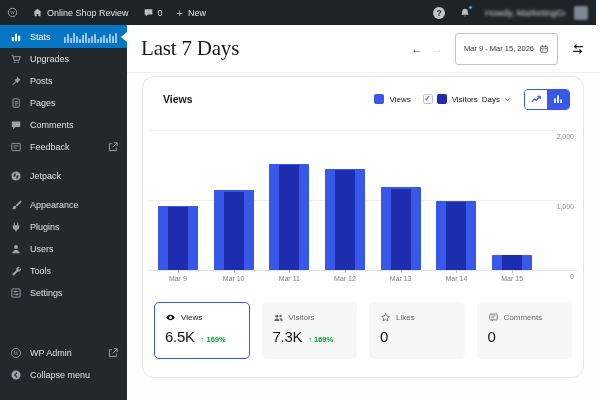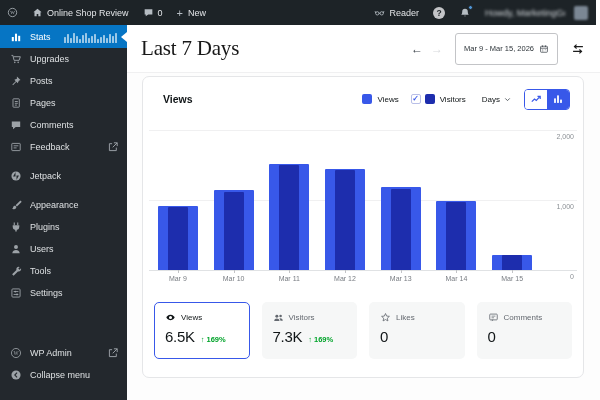--- a/index.html
+++ b/index.html
@@ -50,31 +50,31 @@
   .nav-arrow{font-size:12px;color:#3c434a;padding:0 4px;cursor:pointer;line-height:1;}
   .nav-arrow.disabled{color:#d7d9dc;}
   .date-chip{display:flex;align-items:center;gap:5px;border:1px solid #c3c4c7;border-radius:3px;
              background:#fff;height:32px;padding:0 8px;font-size:7.5px;color:#2c3338;margin-left:8px;cursor:pointer;
              font-family:"Liberation Sans",sans-serif;}
   .date-chip .icon{width:10px;height:10px;color:#3c434a;}
   .filter-btn{width:14px;height:14px;margin:0 4px 0 13px;color:#1e1e1e;cursor:pointer;}
 
   
   .page-body{padding:3px 16px 0 15px;}
-  .card{background:#fff;border:1px solid #e5e6e8;border-radius:7px;height:302px;position:relative;}
+  .card{background:#fff;border:1px solid #e5e6e8;border-radius:12px;height:302px;position:relative;}
   .card-header{height:44px;display:flex;align-items:center;justify-content:space-between;
                padding:0 13px 0 20px;}
   .chart-title{font-size:10.5px;font-weight:700;color:#101517;margin:0;}
   .chart-controls{display:flex;align-items:center;}
   .legend{display:flex;align-items:center;font-size:8px;color:#101517;}
   .legend-item{display:flex;align-items:center;margin-left:12px;cursor:pointer;}
   .swatch{width:10px;height:10px;border-radius:2px;display:inline-block;margin-right:5px;}
   .checkbox{width:10px;height:10px;border:1px solid #b9bfe8;border-radius:2px;background:#fff;color:#3858E9;
             font-size:8px;line-height:8px;text-align:center;font-weight:700;margin-right:4px;}
-  .interval{display:flex;align-items:center;gap:3px;font-size:8px;margin-left:16px;color:#101517;cursor:pointer;}
+  .interval{display:flex;align-items:center;gap:3px;font-size:8px;margin-left:4px;color:#101517;cursor:pointer;}
   .chev{width:9px;height:9px;color:#50575e;}
   .toggle-group{display:flex;margin-left:12px;border:1px solid #3858E9;border-radius:4px;overflow:hidden;}
   .toggle{width:22px;height:19px;display:flex;align-items:center;justify-content:center;background:#fff;
           border:none;padding:0;cursor:pointer;}
   .toggle .icon{width:12px;height:12px;color:#3858E9;}
   .toggle.active{background:#3858E9;}
   .toggle.active .icon{color:#fff;}
 
   
   .chart{position:relative;height:168px;}
@@ -127,30 +127,20 @@
             </svg>
           </span>
         <span>0</span>
       </span>
       <span class="ab-item">
         <span class="plus-glyph">+</span>
         <span>New</span>
       </span>
     </div>
     <div class="ab-right">
-      <span class="ab-item">
-        <span class="icon">
-            <svg viewBox="0 0 20 20" fill="none" stroke="currentColor" stroke-width="1.5">
-              <circle cx="6" cy="11.5" r="3"></circle>
-              <circle cx="14" cy="11.5" r="3"></circle>
-              <path d="M9 11.5h2M3 11l-1-3.5M17 11l1-3.5"></path>
-            </svg>
-          </span>
-        <span>Reader</span>
-      </span>
       <span class="ab-item">
         <span class="help-circle">?</span>
       </span>
       <span class="ab-item">
         <span class="bell-wrap">
           <span class="icon" style="width:12px;height:12px"><svg viewBox="0 0 20 20" fill="currentColor">
                 <path d="M10 2.8a4.6 4.6 0 00-4.6 4.6c0 4-1.6 5.4-1.6 5.4h12.4s-1.6-1.4-1.6-5.4A4.6 4.6 0 0010 2.8z"></path>
                 <path d="M8.3 14.4a1.8 1.8 0 003.4 0z"></path>
               </svg></span>
           <span class="bell-dot"></span>

